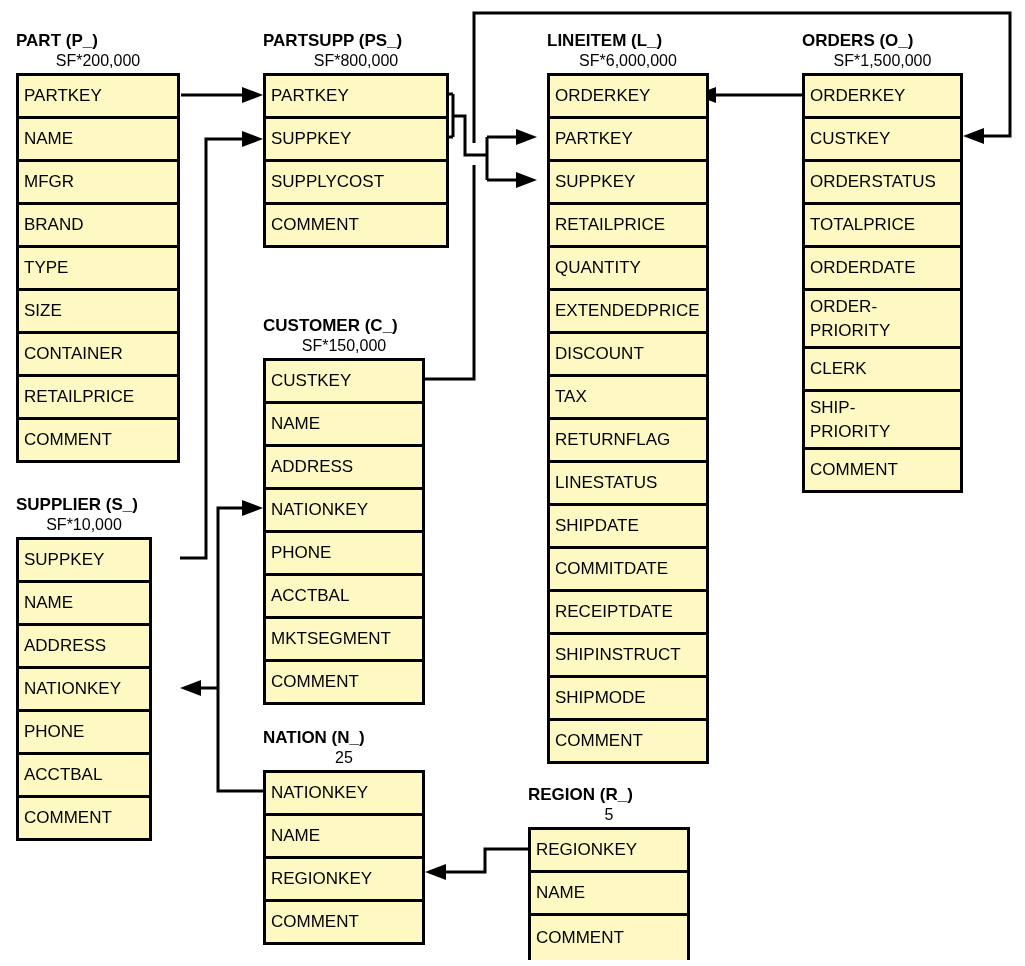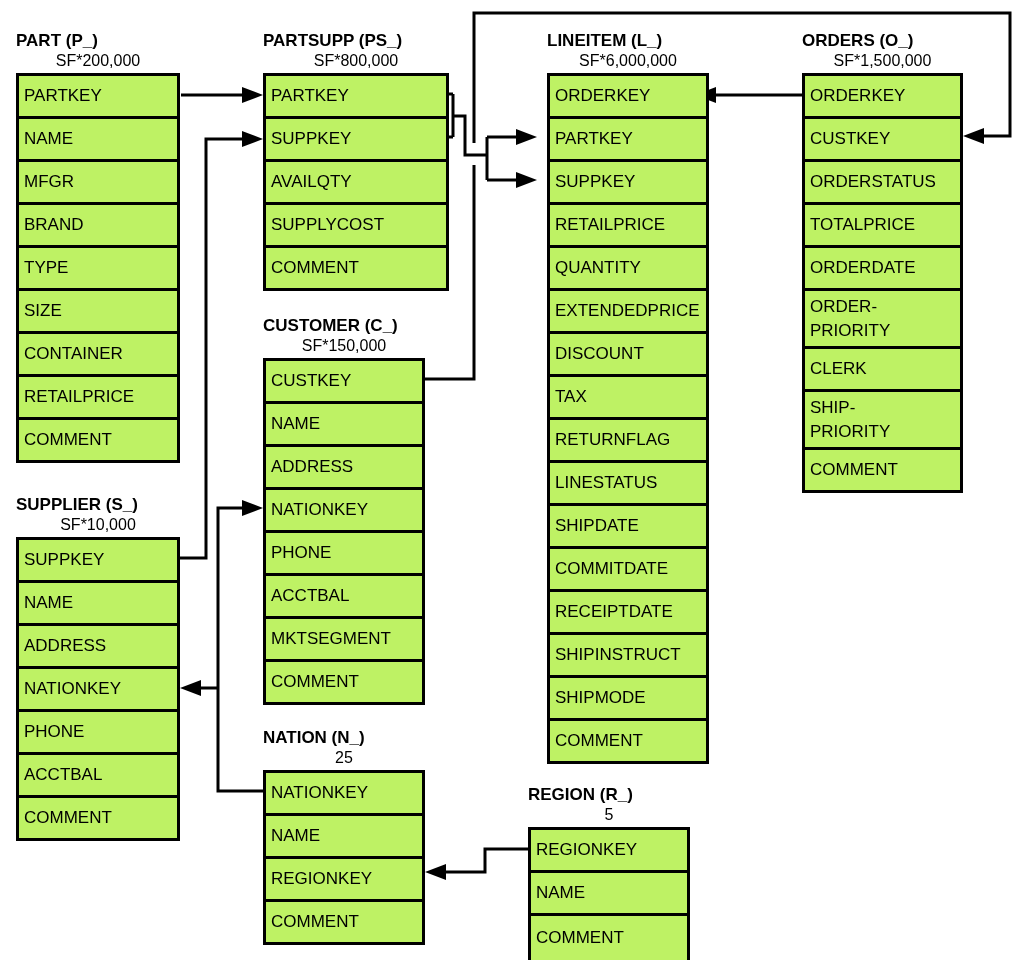--- a/index.html
+++ b/index.html
@@ -16,21 +16,21 @@
   .t-name{
     font-size:17px;font-weight:bold;text-align:left;
     line-height:20px;white-space:nowrap;
   }
   .t-count{
     font-size:16px;text-align:center;line-height:19px;white-space:nowrap;
   }
   .box{
     margin-top:3px;
     border:3px solid #000;
-    background:#bef264;
+    background:#fef9c3;
     box-sizing:border-box;
   }
   .box.cut{border-bottom:none;}
   .row{
     box-sizing:border-box;
     height:43px;
     border-bottom:3px solid #000;
     display:flex;flex-direction:column;
     justify-content:center;align-items:flex-start;
     padding-left:5px;
@@ -107,23 +107,20 @@
     <div class="t-name">PARTSUPP (PS_)</div>
     <div class="t-count">SF*800,000</div>
     <div class="box">
         <div class="row">
           <div>PARTKEY</div>
         </div>
         <div class="row">
           <div>SUPPKEY</div>
         </div>
         <div class="row">
-          <div>AVAILQTY</div>
-        </div>
-        <div class="row">
           <div>SUPPLYCOST</div>
         </div>
         <div class="row">
           <div>COMMENT</div>
         </div>
       </div>
   </div>
 
   <div class="tbl" style="left:535px;top:31px;width:162px;padding-left:12px;">
     <div class="t-name">LINEITEM (L_)</div>
@@ -240,21 +237,21 @@
         </div>
         <div class="row">
           <div>MKTSEGMENT</div>
         </div>
         <div class="row">
           <div>COMMENT</div>
         </div>
       </div>
   </div>
 
-  <div class="tbl" style="left:16px;top:495px;width:164px;">
+  <div class="tbl" style="left:16px;top:495px;width:136px;">
     <div class="t-name">SUPPLIER (S_)</div>
     <div class="t-count">SF*10,000</div>
     <div class="box">
         <div class="row">
           <div>SUPPKEY</div>
         </div>
         <div class="row">
           <div>NAME</div>
         </div>
         <div class="row">

